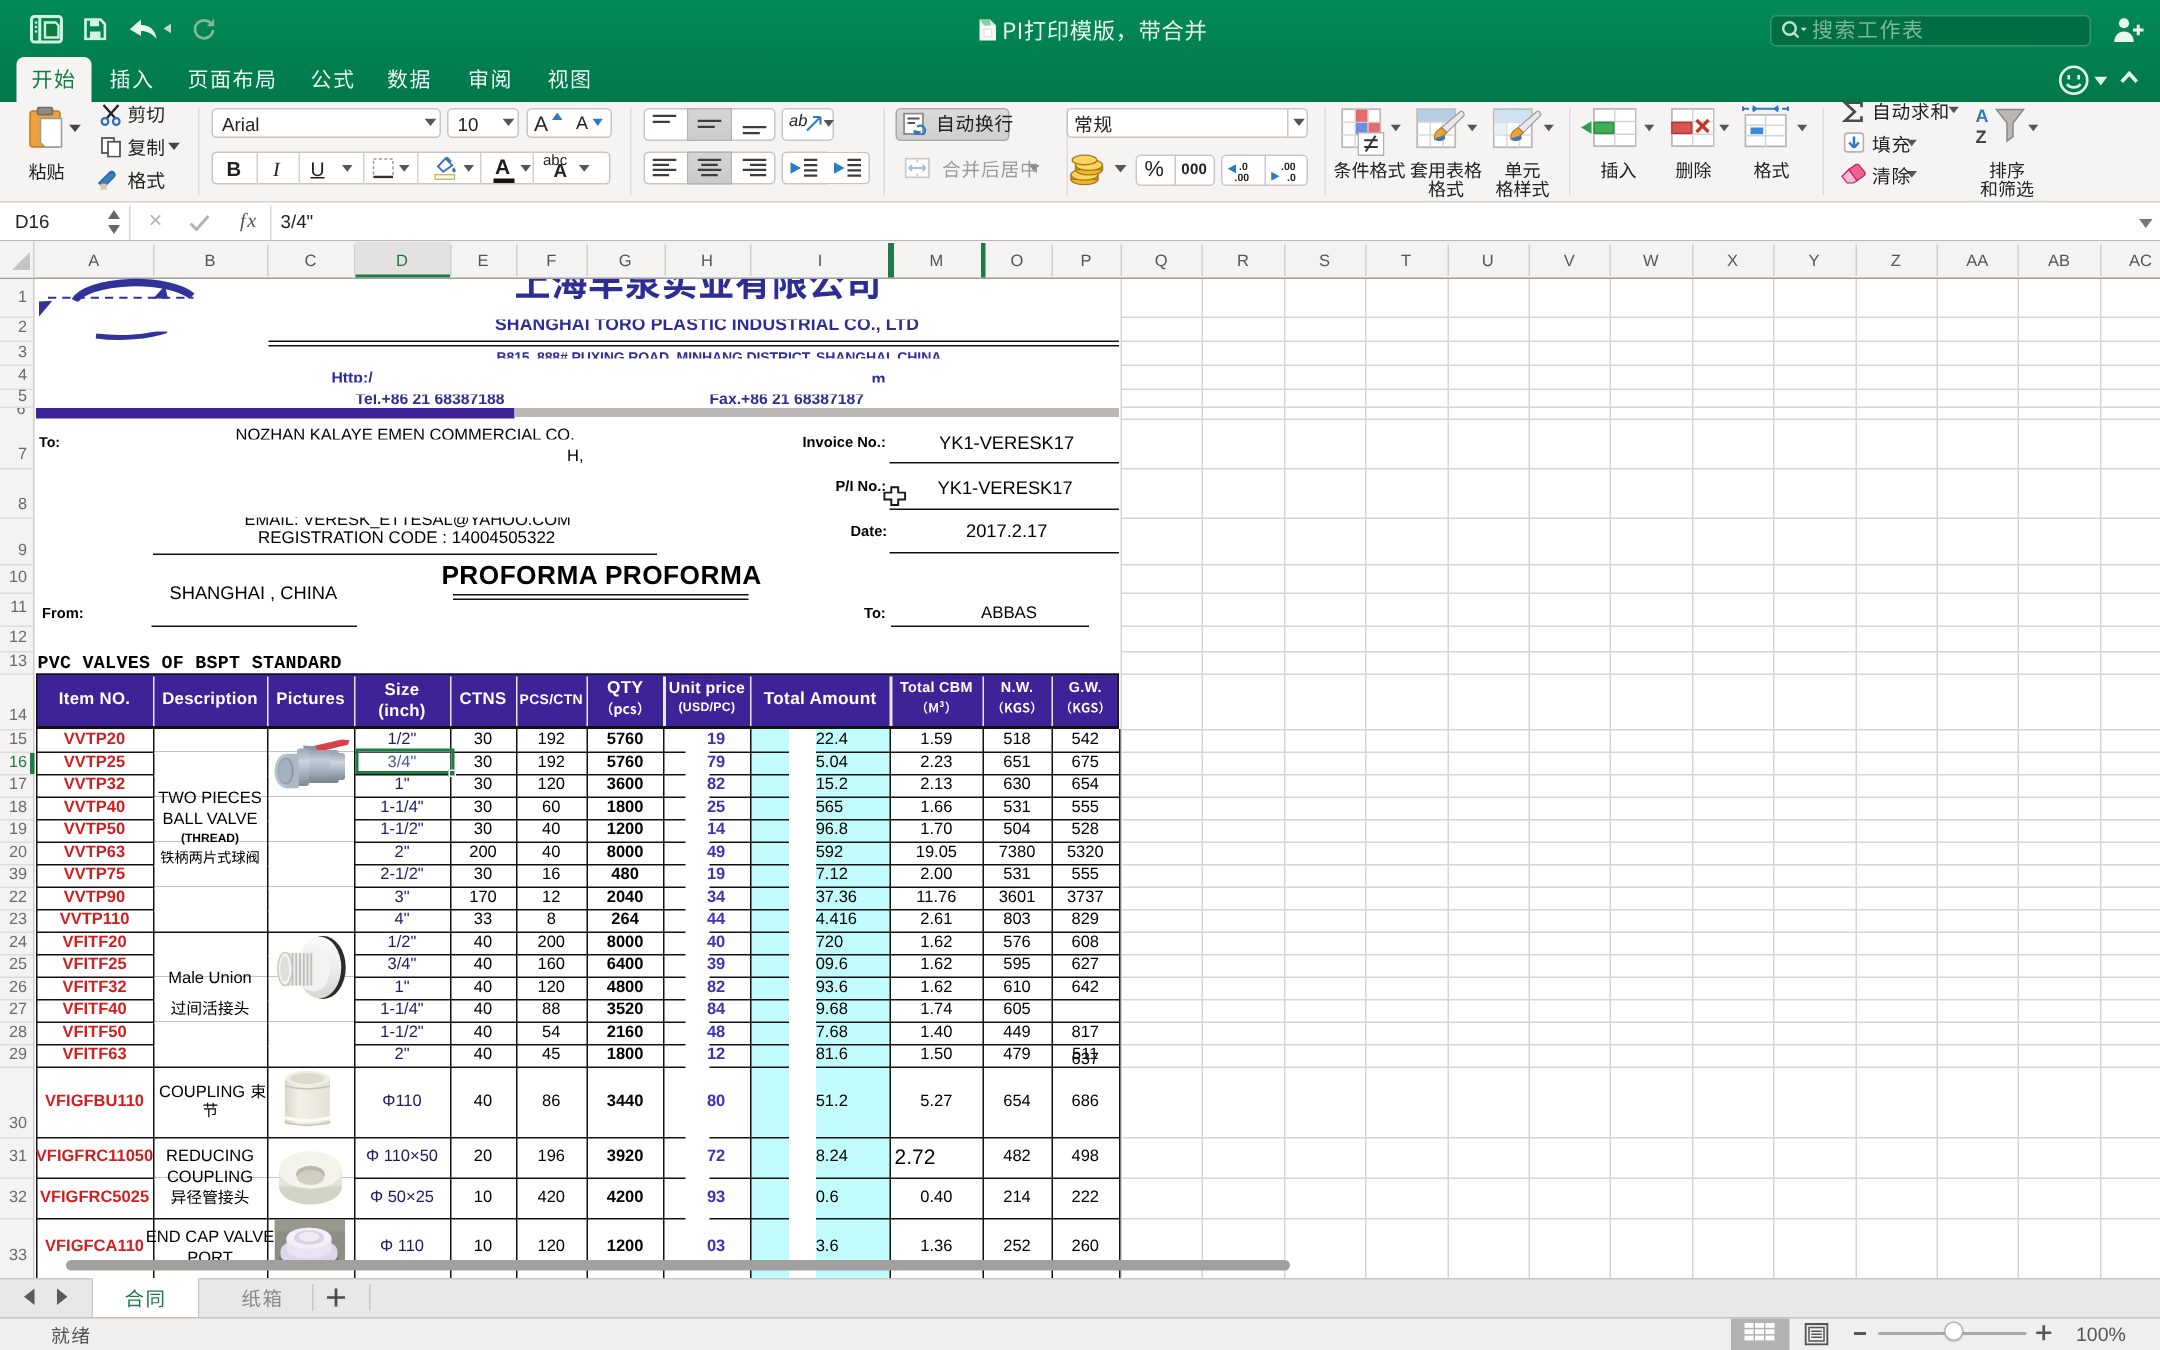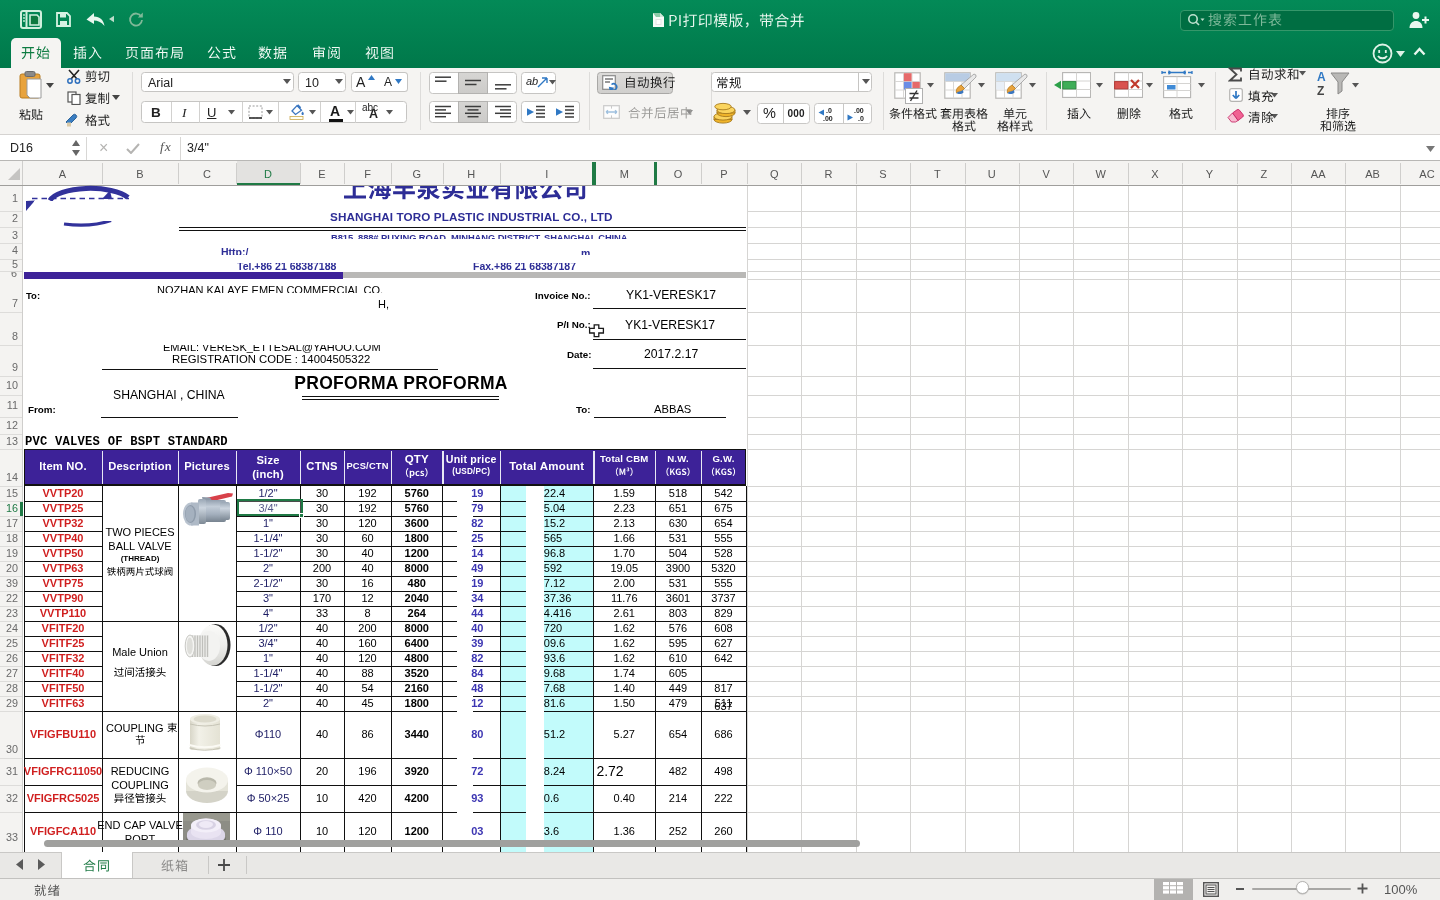--- a/index.html
+++ b/index.html
@@ -767,21 +767,21 @@
 <div style="position:absolute;top:547.01px;font-family:'Liberation Sans',sans-serif;font-size:11px;color:#000;font-weight:400;white-space:nowrap;line-height:12.98px;left:678px;transform:translateX(-50%);">504</div>
 <div style="position:absolute;top:547.01px;font-family:'Liberation Sans',sans-serif;font-size:11px;color:#000;font-weight:400;white-space:nowrap;line-height:12.98px;left:723.5px;transform:translateX(-50%);">528</div>
 <div style="position:absolute;top:562.01px;font-family:'Liberation Sans',sans-serif;font-size:11px;color:#d01f1f;font-weight:700;white-space:nowrap;line-height:12.98px;left:63px;transform:translateX(-50%);">VVTP63</div>
 <div style="position:absolute;top:562.01px;font-family:'Liberation Sans',sans-serif;font-size:11px;color:#1c1c64;font-weight:400;white-space:nowrap;line-height:12.98px;left:268px;transform:translateX(-50%);">2"</div>
 <div style="position:absolute;top:562.01px;font-family:'Liberation Sans',sans-serif;font-size:11px;color:#000;font-weight:400;white-space:nowrap;line-height:12.98px;left:322px;transform:translateX(-50%);">200</div>
 <div style="position:absolute;top:562.01px;font-family:'Liberation Sans',sans-serif;font-size:11px;color:#000;font-weight:400;white-space:nowrap;line-height:12.98px;left:367.5px;transform:translateX(-50%);">40</div>
 <div style="position:absolute;top:562.01px;font-family:'Liberation Sans',sans-serif;font-size:11px;color:#000;font-weight:700;white-space:nowrap;line-height:12.98px;left:416.75px;transform:translateX(-50%);">8000</div>
 <div style="position:absolute;top:562.01px;font-family:'Liberation Sans',sans-serif;font-size:11px;color:#3c35b2;font-weight:700;white-space:nowrap;line-height:12.98px;right:956.5px;z-index:30;">49</div>
 <div style="position:absolute;top:562.01px;font-family:'Liberation Sans',sans-serif;font-size:11px;color:#000;font-weight:400;white-space:nowrap;line-height:12.98px;left:543.8px;z-index:30;">592</div>
 <div style="position:absolute;top:562.01px;font-family:'Liberation Sans',sans-serif;font-size:11px;color:#000;font-weight:400;white-space:nowrap;line-height:12.98px;left:624.25px;transform:translateX(-50%);">19.05</div>
-<div style="position:absolute;top:562.01px;font-family:'Liberation Sans',sans-serif;font-size:11px;color:#000;font-weight:400;white-space:nowrap;line-height:12.98px;left:678px;transform:translateX(-50%);">3900</div>
+<div style="position:absolute;top:562.01px;font-family:'Liberation Sans',sans-serif;font-size:11px;color:#000;font-weight:400;white-space:nowrap;line-height:12.98px;left:678px;transform:translateX(-50%);">7380</div>
 <div style="position:absolute;top:562.01px;font-family:'Liberation Sans',sans-serif;font-size:11px;color:#000;font-weight:400;white-space:nowrap;line-height:12.98px;left:723.5px;transform:translateX(-50%);">5320</div>
 <div style="position:absolute;top:577.01px;font-family:'Liberation Sans',sans-serif;font-size:11px;color:#d01f1f;font-weight:700;white-space:nowrap;line-height:12.98px;left:63px;transform:translateX(-50%);">VVTP75</div>
 <div style="position:absolute;top:577.01px;font-family:'Liberation Sans',sans-serif;font-size:11px;color:#1c1c64;font-weight:400;white-space:nowrap;line-height:12.98px;left:268px;transform:translateX(-50%);">2-1/2"</div>
 <div style="position:absolute;top:577.01px;font-family:'Liberation Sans',sans-serif;font-size:11px;color:#000;font-weight:400;white-space:nowrap;line-height:12.98px;left:322px;transform:translateX(-50%);">30</div>
 <div style="position:absolute;top:577.01px;font-family:'Liberation Sans',sans-serif;font-size:11px;color:#000;font-weight:400;white-space:nowrap;line-height:12.98px;left:367.5px;transform:translateX(-50%);">16</div>
 <div style="position:absolute;top:577.01px;font-family:'Liberation Sans',sans-serif;font-size:11px;color:#000;font-weight:700;white-space:nowrap;line-height:12.98px;left:416.75px;transform:translateX(-50%);">480</div>
 <div style="position:absolute;top:577.01px;font-family:'Liberation Sans',sans-serif;font-size:11px;color:#3c35b2;font-weight:700;white-space:nowrap;line-height:12.98px;right:956.5px;z-index:30;">19</div>
 <div style="position:absolute;top:577.01px;font-family:'Liberation Sans',sans-serif;font-size:11px;color:#000;font-weight:400;white-space:nowrap;line-height:12.98px;left:543.8px;z-index:30;">7.12</div>
 <div style="position:absolute;top:577.01px;font-family:'Liberation Sans',sans-serif;font-size:11px;color:#000;font-weight:400;white-space:nowrap;line-height:12.98px;left:624.25px;transform:translateX(-50%);">2.00</div>
 <div style="position:absolute;top:577.01px;font-family:'Liberation Sans',sans-serif;font-size:11px;color:#000;font-weight:400;white-space:nowrap;line-height:12.98px;left:678px;transform:translateX(-50%);">531</div>

